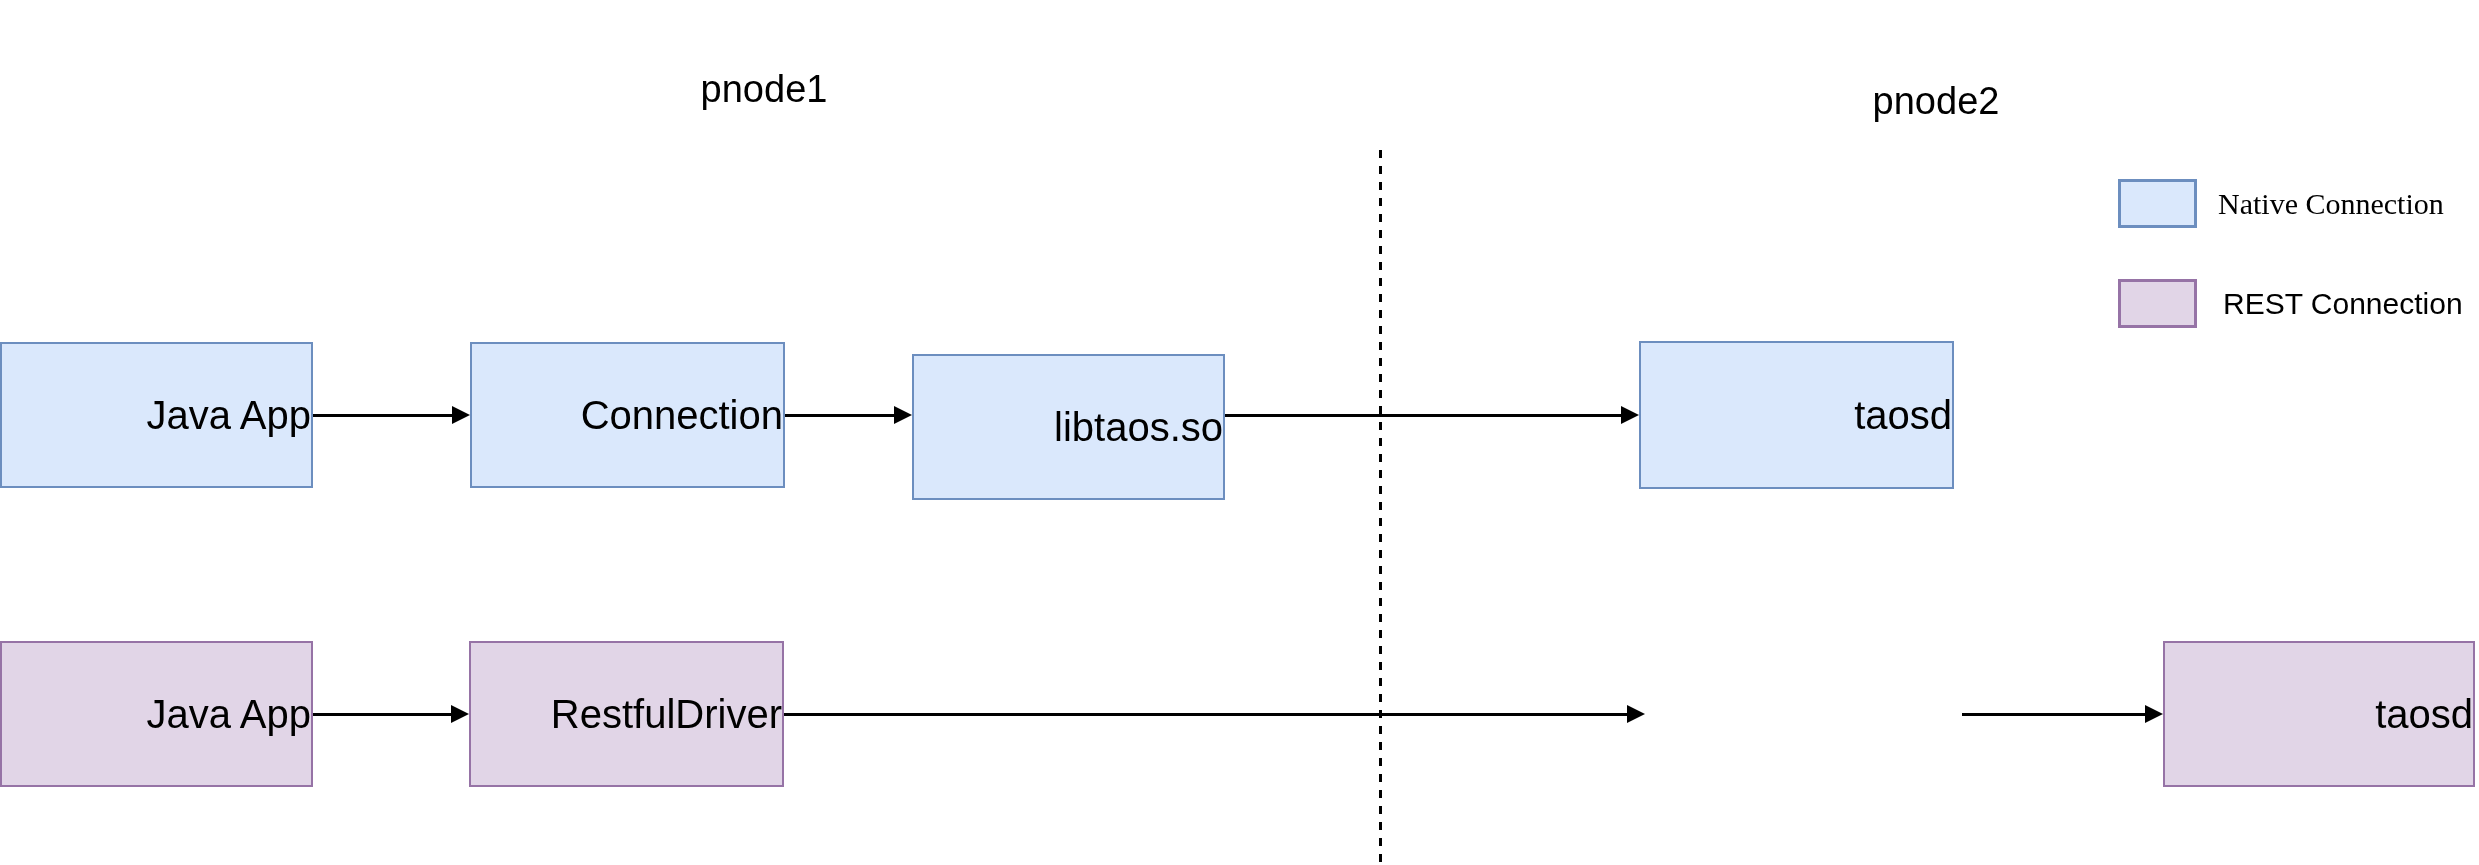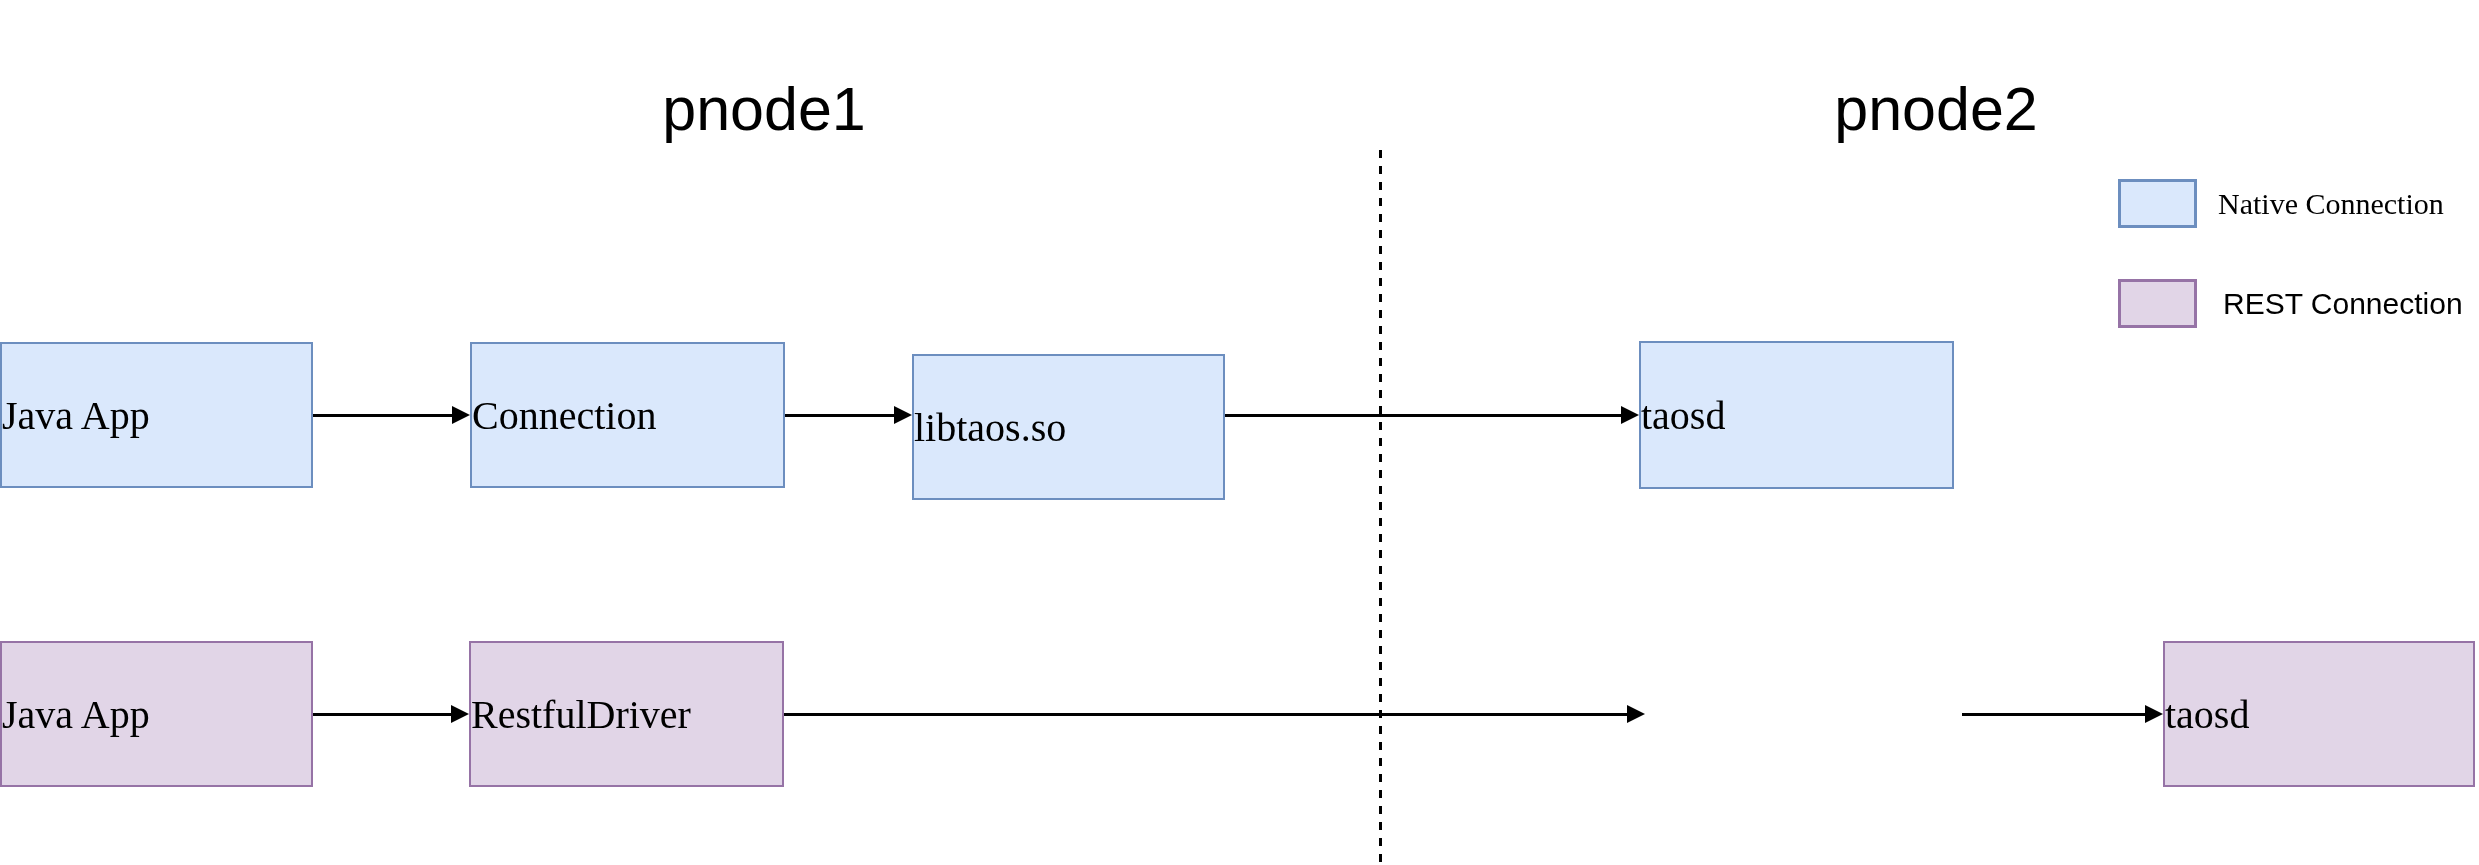--- a/index.html
+++ b/index.html
@@ -12,38 +12,37 @@
     position: relative;
     width: 2479px;
     height: 865px;
     background: #ffffff;
     overflow: hidden;
   }
 
   
   .lane-header {
     position: absolute;
-    top: 74px;
+    top: 68px;
     transform: translateX(-50%);
-    font-size: 61px;
+    font-size: 38px;
     color: #000000;
     white-space: nowrap;
   }
 
   
   .node {
     position: absolute;
     box-sizing: border-box;
     display: flex;
     align-items: center;
-    justify-content: flex-start;
+    justify-content: flex-end;
     font-size: 40px;
     color: #000000;
     white-space: nowrap;
-    font-family: Liberation Serif, serif;
   }
   .node.native {
     background: var(--native-fill, #dae8fc);
     border: 2px solid var(--native-border, #6c8ebf);
   }
   .node.rest {
     background: var(--rest-fill, #e1d5e7);
     border: 2px solid var(--rest-border, #9673a6);
   }
 
@@ -104,21 +103,21 @@
     color: #000000;
     white-space: nowrap;
   }
 </style>
 </head>
 <body>
 
 <div id="canvas">
 
   <div class="lane-header" style="left:764px;">pnode1</div>
-  <div class="lane-header" style="left:1936px;">pnode2</div>
+  <div class="lane-header" style="left:1936px;margin-top:12px;">pnode2</div>
 
   <div class="divider"></div>
 
   <div class="node native" style="left:0px;    top:342px; width:313px; height:146px;">
     <span>Java App</span>
   </div>
   <div class="node native" style="left:470px;  top:342px; width:315px; height:146px;">
     <span>Connection</span>
   </div>
   <div class="node native" style="left:912px;  top:354px; width:313px; height:146px;">

